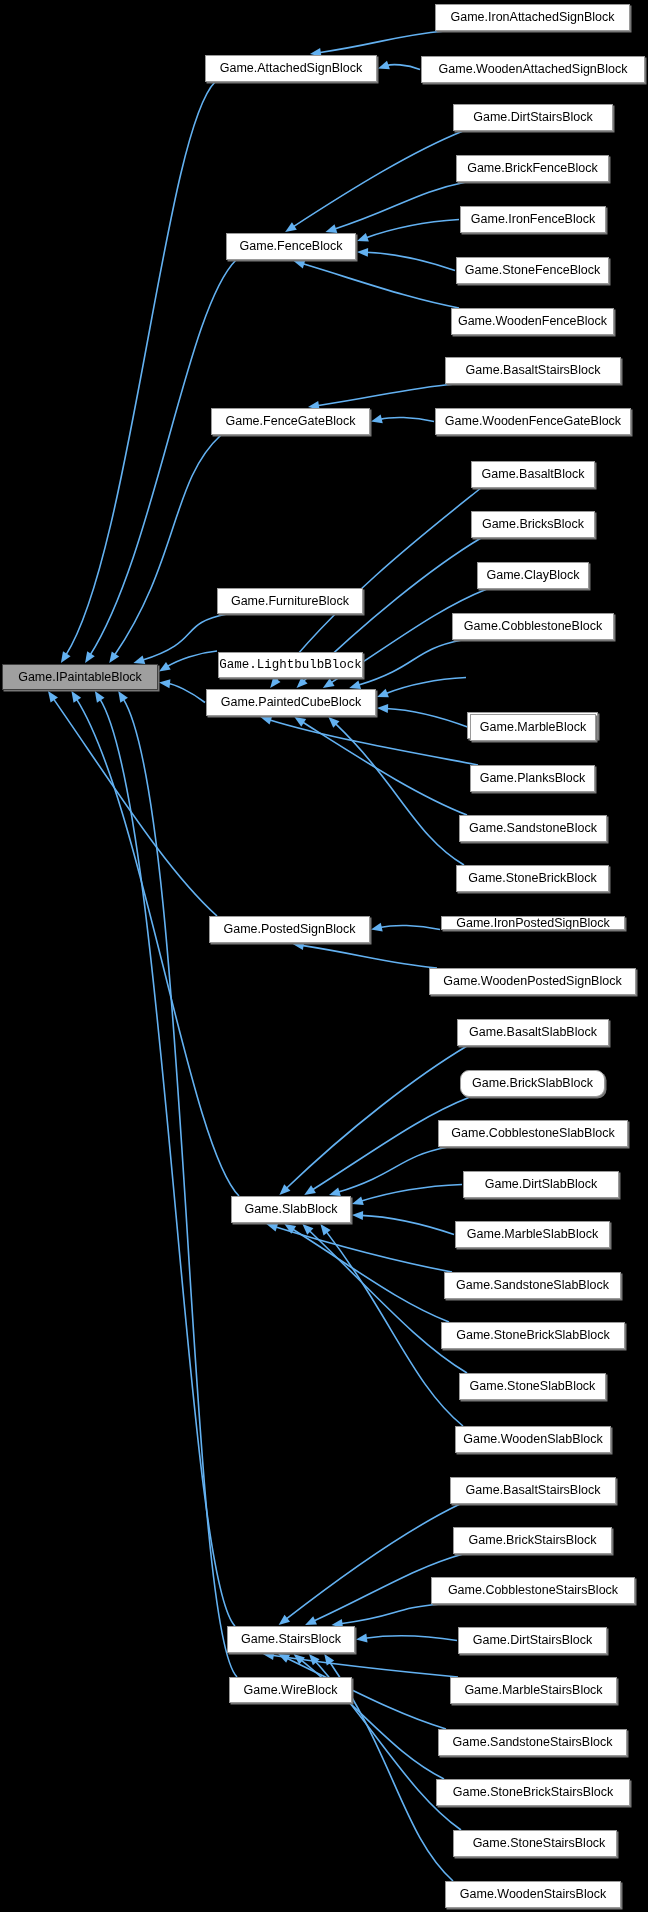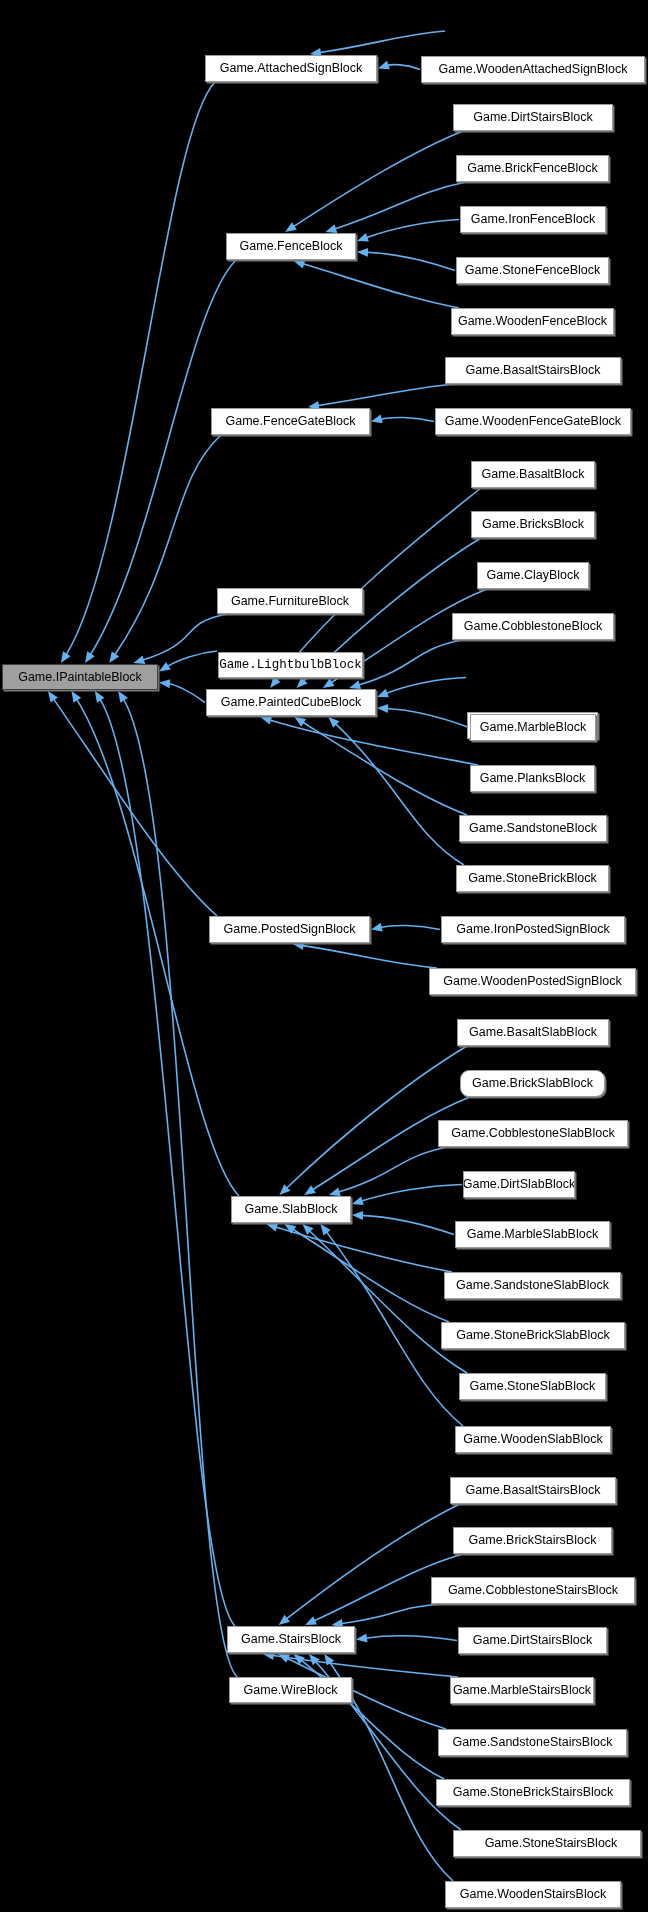--- a/index.html
+++ b/index.html
@@ -234,50 +234,51 @@
     <div class="node" style="left: 205px; top: 55px; width: 172px; height: 27px;">Game.AttachedSignBlock</div>
     <div class="node" style="left: 226px; top: 233px; width: 130px; height: 27px;">Game.FenceBlock</div>
     <div class="node" style="left: 211px; top: 408px; width: 159px; height: 27px;">Game.FenceGateBlock</div>
     <div class="node" style="left: 217px; top: 588px; width: 146px; height: 26px;">Game.FurnitureBlock</div>
     <div class="node" style="left: 218px; top: 652px; width: 145px; height: 26px; font-family: Liberation Mono, monospace;">Game.LightbulbBlock</div>
     <div class="node" style="left: 206px; top: 689px; width: 170px; height: 27px;">Game.PaintedCubeBlock</div>
     <div class="node" style="left: 209px; top: 916px; width: 161px; height: 27px;">Game.PostedSignBlock</div>
     <div class="node" style="left: 231px; top: 1196px; width: 120px; height: 27px;">Game.SlabBlock</div>
     <div class="node" style="left: 227px; top: 1626px; width: 128px; height: 27px;">Game.StairsBlock</div>
     <div class="node" style="left: 229px; top: 1677px; width: 123px; height: 26px;">Game.WireBlock</div>
+    <div class="node" style="left: 435px; top: 4px; width: 195px; height: 27px;">Game.IronAttachedSignBlock</div>
     <div class="node" style="left: 421px; top: 56px; width: 224px; height: 27px;">Game.WoodenAttachedSignBlock</div>
     <div class="node" style="left: 453px; top: 104px; width: 160px; height: 27px;">Game.DirtStairsBlock</div>
     <div class="node" style="left: 456px; top: 155px; width: 153px; height: 27px;">Game.BrickFenceBlock</div>
     <div class="node" style="left: 460px; top: 206px; width: 146px; height: 27px;">Game.IronFenceBlock</div>
     <div class="node" style="left: 456px; top: 257px; width: 153px; height: 27px;">Game.StoneFenceBlock</div>
     <div class="node" style="left: 451px; top: 308px; width: 163px; height: 27px;">Game.WoodenFenceBlock</div>
     <div class="node" style="left: 445px; top: 357px; width: 176px; height: 27px;">Game.BasaltStairsBlock</div>
     <div class="node" style="left: 435px; top: 408px; width: 196px; height: 27px;">Game.WoodenFenceGateBlock</div>
     <div class="node" style="left: 471px; top: 461px; width: 124px; height: 27px;">Game.BasaltBlock</div>
     <div class="node" style="left: 471px; top: 511px; width: 124px; height: 27px;">Game.BricksBlock</div>
     <div class="node" style="left: 477px; top: 562px; width: 112px; height: 27px;">Game.ClayBlock</div>
     <div class="node" style="left: 452px; top: 613px; width: 162px; height: 27px;">Game.CobblestoneBlock</div>
     <div class="node" style="left: 467px; top: 664px; width: 131px; height: 27px; margin-top: 48px;">Game.GraniteBlock</div>
     <div class="node" style="left: 470px; top: 714px; width: 126px; height: 27px;">Game.MarbleBlock</div>
     <div class="node" style="left: 470px; top: 765px; width: 125px; height: 27px;">Game.PlanksBlock</div>
     <div class="node" style="left: 459px; top: 815px; width: 148px; height: 27px;">Game.SandstoneBlock</div>
     <div class="node" style="left: 456px; top: 865px; width: 153px; height: 27px;">Game.StoneBrickBlock</div>
-    <div class="node" style="left: 441px; top: 916px; width: 184px; height: 27px;">Game.IronPostedSignBlock</div>
+    <div class="node" style="left: 441px; top: 916px; width: 184px; height: 14px;">Game.IronPostedSignBlock</div>
     <div class="node" style="left: 429px; top: 968px; width: 207px; height: 27px;">Game.WoodenPostedSignBlock</div>
     <div class="node" style="left: 457px; top: 1019px; width: 152px; height: 27px;">Game.BasaltSlabBlock</div>
     <div class="node" style="left: 460px; top: 1070px; width: 145px; height: 27px; border-radius: 9px;">Game.BrickSlabBlock</div>
     <div class="node" style="left: 438px; top: 1120px; width: 190px; height: 27px;">Game.CobblestoneSlabBlock</div>
-    <div class="node" style="left: 463px; top: 1171px; width: 112px; height: 27px;">Game.DirtSlabBlock</div>
+    <div class="node" style="left: 463px; top: 1171px; width: 156px; height: 27px;">Game.DirtSlabBlock</div>
     <div class="node" style="left: 455px; top: 1221px; width: 155px; height: 27px;">Game.MarbleSlabBlock</div>
     <div class="node" style="left: 444px; top: 1272px; width: 177px; height: 27px;">Game.SandstoneSlabBlock</div>
     <div class="node" style="left: 441px; top: 1322px; width: 184px; height: 27px;">Game.StoneBrickSlabBlock</div>
     <div class="node" style="left: 459px; top: 1373px; width: 147px; height: 27px;">Game.StoneSlabBlock</div>
     <div class="node" style="left: 455px; top: 1426px; width: 156px; height: 27px;">Game.WoodenSlabBlock</div>
     <div class="node" style="left: 450px; top: 1477px; width: 166px; height: 27px;">Game.BasaltStairsBlock</div>
     <div class="node" style="left: 453px; top: 1527px; width: 159px; height: 27px;">Game.BrickStairsBlock</div>
     <div class="node" style="left: 431px; top: 1577px; width: 204px; height: 27px;">Game.CobblestoneStairsBlock</div>
     <div class="node" style="left: 458px; top: 1627px; width: 149px; height: 27px;">Game.DirtStairsBlock</div>
-    <div class="node" style="left: 450px; top: 1677px; width: 144px; height: 27px;">Game.MarbleStairsBlock</div>
+    <div class="node" style="left: 450px; top: 1677px; width: 167px; height: 27px;">Game.MarbleStairsBlock</div>
     <div class="node" style="left: 438px; top: 1729px; width: 189px; height: 27px;">Game.SandstoneStairsBlock</div>
     <div class="node" style="left: 436px; top: 1779px; width: 194px; height: 27px;">Game.StoneBrickStairsBlock</div>
-    <div class="node" style="left: 453px; top: 1830px; width: 188px; height: 27px; padding-left: 8px;">Game.StoneStairsBlock</div>
+    <div class="node" style="left: 453px; top: 1830px; width: 164px; height: 27px; padding-left: 8px;">Game.StoneStairsBlock</div>
     <div class="node" style="left: 445px; top: 1881px; width: 176px; height: 27px;">Game.WoodenStairsBlock</div>
   </div>
 
 </body></html>

